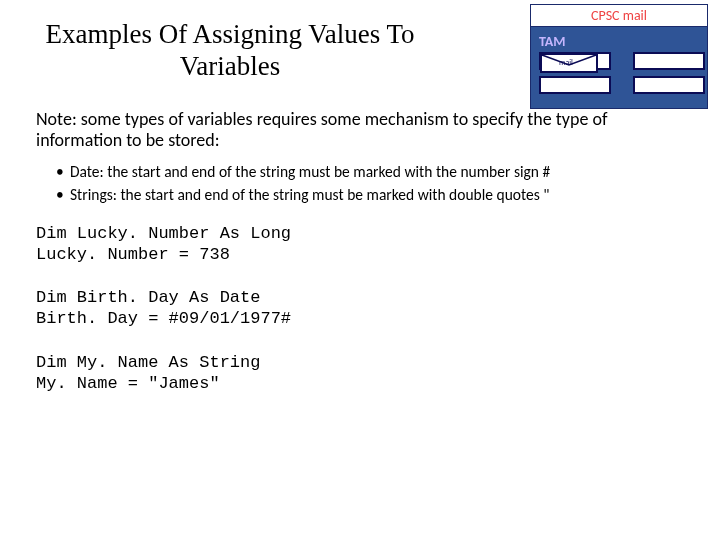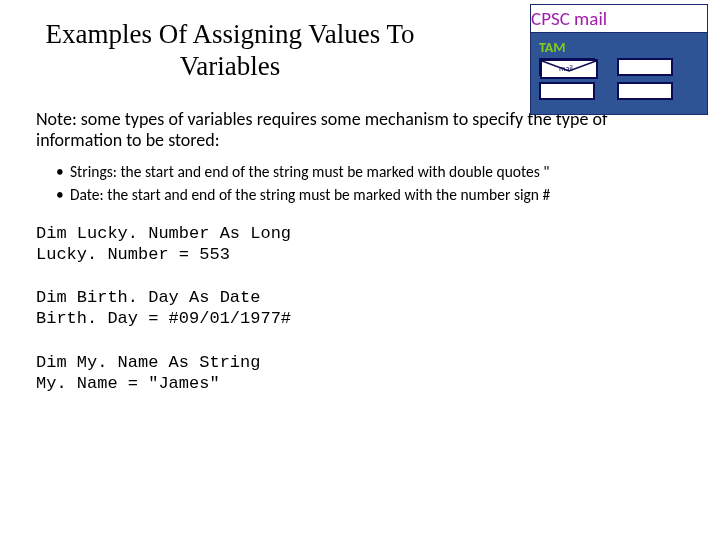--- a/index.html
+++ b/index.html
@@ -29,42 +29,43 @@
     .right-box {
       position: absolute;
       right: 12px;
       top: 4px;
       width: 178px;
       border: 1px solid #1a2a6b;
       background: #2f5496;
       padding-bottom: 8px;
     }
     .cpsc-label {
-      font-size: 19px;
-      color: #a21caf;
+      text-align: center;
+      font-size: 14px;
+      color: #ef4444;
       background: #fff;
       padding: 2px 0;
       margin: 0 0 6px 0;
       border-bottom: 1px solid #1a2a6b;
     }
     .tam-label {
       font-size: 14px;
       font-weight: 700;
-      color: #84cc16;
+      color: #c4b5fd;
       margin-left: 8px;
       margin-bottom: 2px;
     }
     .grid-boxes {
       display: flex;
       gap: 22px;
       margin-left: 8px;
       margin-bottom: 6px;
     }
     .cell {
-      width: 56px;
+      width: 72px;
       height: 18px;
       background: #fff;
       border: 2px solid #0b0b55;
       position: relative;
       padding-left: 47px;
     }
     .envelope {
       position: relative;
     }
     .envelope svg {
@@ -121,22 +122,22 @@
   </div>
   <div class="grid-boxes">
     <div class="cell"></div>
     <div class="cell"></div>
   </div>
 </div>
 
 <div class="note">Note: some types of variables requires some mechanism to specify the type of information to be stored:</div>
 
 <ul class="bullets">
+  <li>Date: the start and end of the string must be marked with the number sign #</li>
   <li>Strings: the start and end of the string must be marked with double quotes "</li>
-  <li>Date: the start and end of the string must be marked with the number sign #</li>
 </ul>
 
 <div class="code">Dim Lucky. Number As Long
-Lucky. Number = 553</div>
+Lucky. Number = 738</div>
 <div class="code">Dim Birth. Day As Date
 Birth. Day = #09/01/1977#</div>
 <div class="code">Dim My. Name As String
 My. Name = "James"</div>
 
 </body></html>

